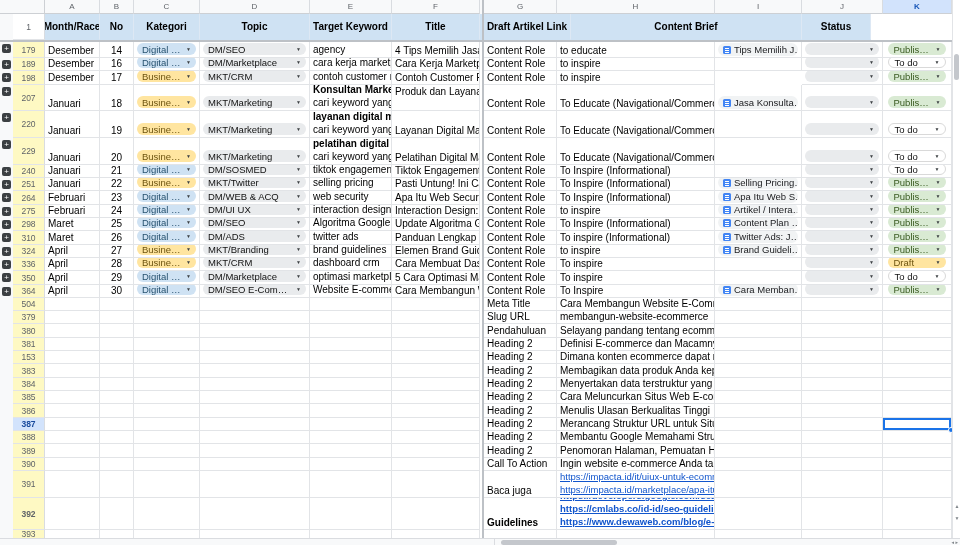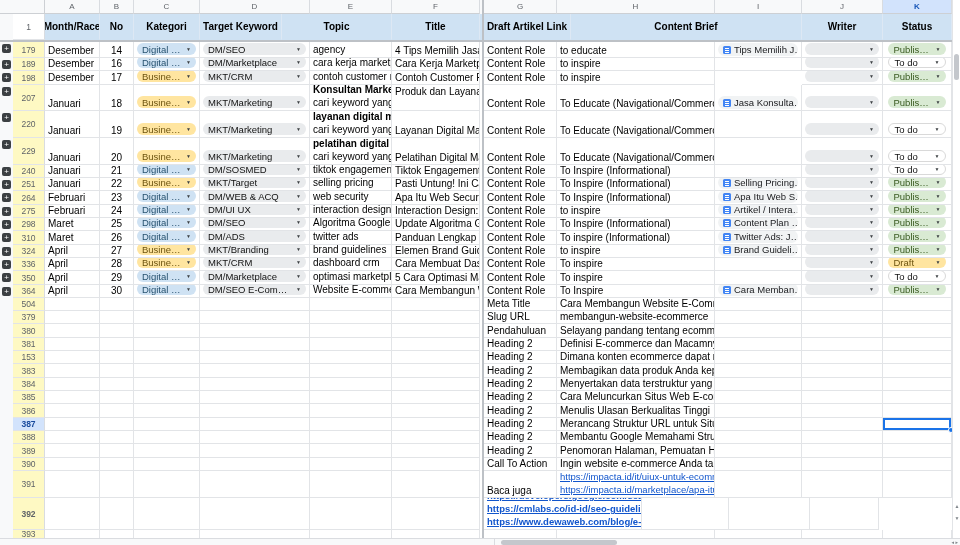--- a/index.html
+++ b/index.html
@@ -92,27 +92,26 @@
       <div class="chcell" style="width: 87px;">I</div>
       <div class="chcell" style="width: 81px;">J</div>
       <div class="chcell active" style="width: 69px;">K</div>
     </div>
   <div id="row1" class="row1">
       <div class="mcell"></div>
       <div class="ncell">1</div>
       <div class="h1cell" style="width: 55px;">Month/Race</div>
       <div class="h1cell" style="width: 34px;">No</div>
       <div class="h1cell" style="width: 66px;">Kategori</div>
+      <div class="h1cell" style="width: 110px;">Topic</div>
       <div class="h1cell" style="width: 82px;">Target Keyword</div>
-      <div class="h1cell" style="width: 110px;">Topic</div>
       <div class="h1cell" style="width: 88px;">Title</div>
       <div class="vdivcell" style="background: rgb(207, 226, 243);"></div>
       <div class="h1cell" style="width: 87px;">Draft Artikel Link</div>
       <div class="h1cell" style="width: 231px;">Content Brief</div>
-      <div class="h1cell" style="width: 81px;">Writer</div>
       <div class="h1cell" style="width: 69px;">Status</div>
     </div>
   <div class="hdivider"></div>
   <div id="grid" class="grid">
       <div class="row" style="height: 16px;">
         <div class="mcell">
           <div class="plusbtn">+</div>
         </div>
         <div class="ncell">179</div>
         <div class="cell" style="width: 55px;">Desember</div>
@@ -410,21 +409,21 @@
         <div class="cell" style="width: 55px;">Januari</div>
         <div class="cell center" style="width: 34px;">22</div>
         <div class="cell" style="width: 66px;">
           <div class="pill catpill" style="background: rgb(255, 229, 160); color: rgb(109, 84, 16);">
             <span>Busine…</span>
             <span class="tri">▼</span>
           </div>
         </div>
         <div class="cell" style="width: 110px;">
           <div class="pill topicpill">
-            <span>MKT/Target</span>
+            <span>MKT/Twitter</span>
             <span class="tri">▼</span>
           </div>
         </div>
         <div class="cell vcol" style="width: 82px;">
           <span class="kwline">selling pricing</span>
         </div>
         <div class="cell" style="width: 88px;">Pasti Untung! Ini Cara</div>
         <div class="vdivcell"></div>
         <div class="cell" style="width: 73px;">Content Role</div>
         <div class="cell" style="width: 158px;">To Inspire (Informational)</div>
@@ -1020,20 +1019,21 @@
       <div class="row" style="height: 32px; font-weight: bold;">
         <div class="mcell"></div>
         <div class="ncell">392</div>
         <div class="cell" style="width: 55px;"></div>
         <div class="cell center" style="width: 34px;"></div>
         <div class="cell" style="width: 66px;"></div>
         <div class="cell" style="width: 110px;"></div>
         <div class="cell vcol" style="width: 82px;"></div>
         <div class="cell" style="width: 88px;"></div>
         <div class="vdivcell"></div>
+        <div class="cell" style="width: 73px;">Guidelines</div>
         <div class="cell vcol" style="width: 158px;">
           <span class="url">https://developers.google.com/search/do</span>
           <span class="url">https://cmlabs.co/id-id/seo-guidelines/e-c</span>
           <span class="url">https://www.dewaweb.com/blog/e-comm</span>
         </div>
         <div class="cell" style="width: 87px;"></div>
         <div class="cell" style="width: 81px;"></div>
         <div class="cell" style="width: 69px;"></div>
       </div>
       <div class="row" style="height: 9px;">

